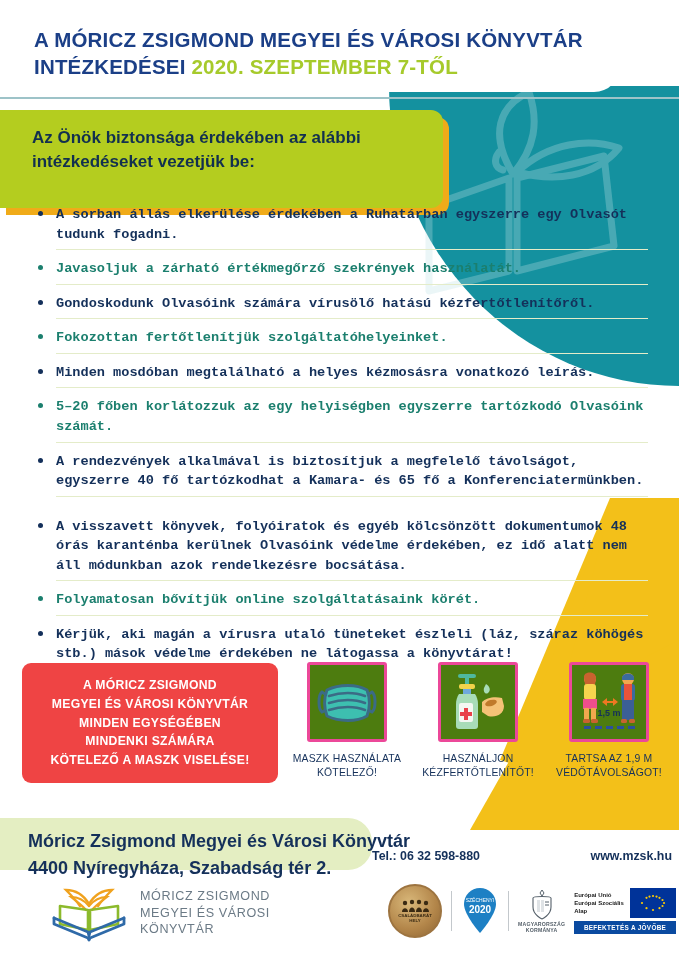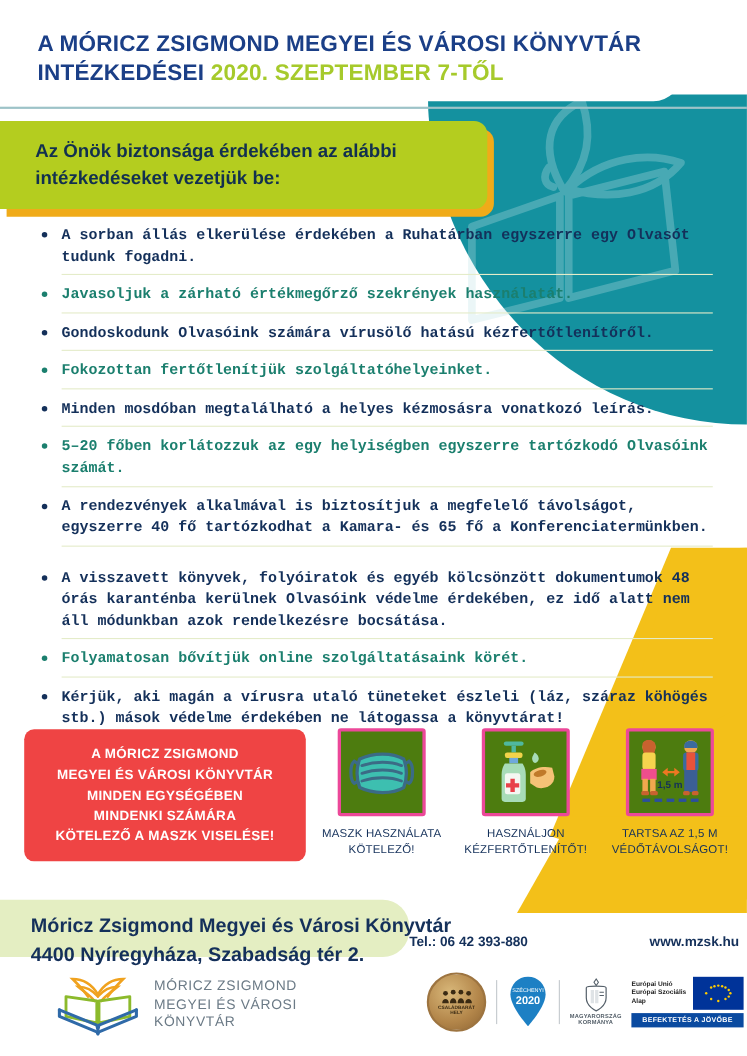--- a/index.html
+++ b/index.html
@@ -66,21 +66,21 @@
 
   
   .callout-wrap{
     position:absolute;
     left:0; top:110px;
     z-index:5;
   }
   .callout{
     position:relative;
     width:443px;
-    padding:16px 20px 16px 32px;
+    padding:16px 20px 34px 32px;
     box-sizing:border-box;
     background:#b4cd1f;
     border-top-right-radius:12px;
     border-bottom-right-radius:12px;
     color:#12304f;
     font-weight:bold;
     font-size:17px;
     line-height:1.42;
   }
   .callout-shadow{
@@ -379,33 +379,33 @@
           <g fill="#2b4f9e">
             <rect x="8" y="57" width="7" height="3"></rect>
               <rect x="19" y="57" width="7" height="3"></rect>
             <rect x="30" y="57" width="7" height="3"></rect>
               <rect x="41" y="57" width="7" height="3"></rect>
             <rect x="52" y="57" width="7" height="3"></rect>
           </g>
         </svg>
       </div>
       <div class="icon-cap">
-        <div>TARTSA AZ 1,5 M</div>
+        <div>TARTSA AZ 1,9 M</div>
         <div>VÉDŐTÁVOLSÁGOT!</div>
       </div>
     </div>
   </div>
 
   <div class="addr-band"></div>
   <div class="addr-text">
     <div>Móricz Zsigmond Megyei és Városi Könyvtár</div>
     <div>4400 Nyíregyháza, Szabadság tér 2.</div>
   </div>
   <div class="contact">
-    <span>Tel.: 06 42 393-880</span>
+    <span>Tel.: 06 32 598-880</span>
     <span>www.mzsk.hu</span>
   </div>
 
   <div class="logo-lib">
     <svg width="78" height="58" viewBox="0 0 78 58">
       <path d="M39 20 C33 10 24 6 16 6 C22 12 26 16 30 22" fill="none" stroke="#f0a21e" stroke-width="2.4" stroke-linecap="round"></path>
       <path d="M39 20 C45 10 54 6 62 6 C56 12 52 16 48 22" fill="none" stroke="#f0a21e" stroke-width="2.4" stroke-linecap="round"></path>
       <path d="M39 22 C34 16 28 13 21 13 C27 18 32 21 36 26" fill="none" stroke="#f0a21e" stroke-width="2.2" stroke-linecap="round"></path>
       <path d="M39 22 C44 16 50 13 57 13 C51 18 46 21 42 26" fill="none" stroke="#f0a21e" stroke-width="2.2" stroke-linecap="round"></path>
       <path d="M38 26 L38 46 L10 40 L10 22 Z" fill="none" stroke="#8cba2c" stroke-width="2.6" stroke-linejoin="round"></path>

